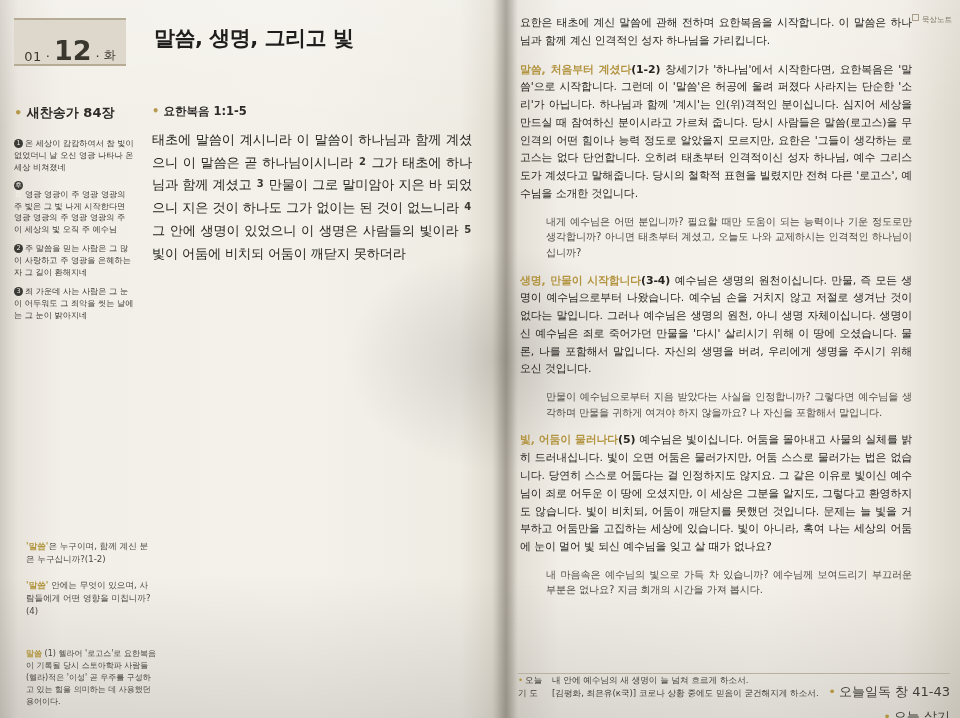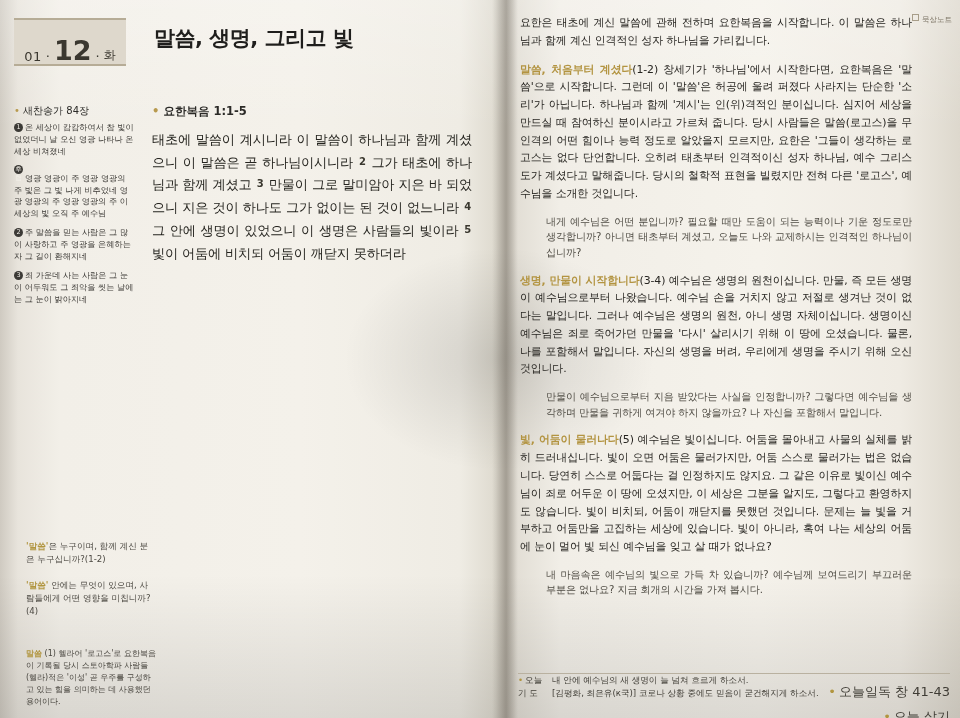--- a/index.html
+++ b/index.html
@@ -40,21 +40,21 @@
   .datebox .dot{font-size:13px;}
   .datebox .day{font-size:27px;font-weight:bold;line-height:1;}
   .datebox .dow{font-size:12px;}
   .title{
     position:absolute;left:140px;top:6px;
     font-size:21px;font-weight:bold;letter-spacing:-0.5px;color:#1f1e1c;
   }
 
   
   .hymn{position:absolute;left:14px;top:104px;width:120px;}
-  .hymn .h-title{font-size:10px;font-weight:normal;color:#2b2a27;margin-bottom:4px;}
+  .hymn .h-title{font-size:13px;font-weight:bold;color:#2b2a27;margin-bottom:16px;}
   .hymn .h-title .bullet{color:#b89a4e;}
   .hymn p{margin:0 0 7px 0;font-size:8.2px;line-height:1.45;color:#3c3a36;}
   .hymn .num{display:inline-block;width:9px;height:9px;border-radius:50%;background:#3c3a36;color:#f3f0e9;
     font-size:6.5px;line-height:9px;text-align:center;margin-right:2px;vertical-align:1px;}
 
   
   .scr{position:absolute;left:152px;top:104px;width:320px;}
   .scr .s-title{font-size:11.5px;font-weight:bold;color:#2b2a27;margin-bottom:10px;}
   .scr .s-title .bullet{color:#b89a4e;}
   .scr p{margin:0;font-size:13.2px;line-height:1.72;color:#25241f;letter-spacing:-0.2px;text-align:justify;}
@@ -71,21 +71,21 @@
 
   
   .rnote{
     position:absolute;right:8px;top:14px;font-size:7.5px;color:#7d7566;
   }
   .rnote .sq{display:inline-block;width:5px;height:5px;border:1px solid #a79d89;margin-right:3px;vertical-align:1px;}
   .body{position:absolute;left:12px;top:14px;width:392px;}
   .body p{margin:0 0 11px 0;font-size:10.9px;line-height:1.63;color:#262420;text-align:justify;letter-spacing:-0.1px;}
   .body p.q{color:#4e4b43;font-size:10.1px;line-height:1.55;margin-left:26px;}
   .sub{color:#b39441;font-weight:bold;}
-  .ref{color:#262420;font-weight:normal;}
+  .ref{color:#262420;font-weight:bold;}
 
   
   .foot{position:absolute;left:10px;bottom:18px;width:432px;border-top:1px solid #b9b1a0;}
   .foot .row{display:flex;font-size:8.6px;color:#3f3c35;line-height:1.5;}
   .foot .lab{width:34px;flex:none;color:#3f3c35;}
   .foot .lab .b{color:#b1953f;margin-right:2px;}
   .foot .txt{flex:1;}
   .foot .rightcol{position:absolute;right:0;top:6px;text-align:right;font-size:13px;color:#3f3c35;line-height:1.9;}
   .foot .rightcol .b{color:#b1953f;margin-right:3px;}
 </style>
@@ -110,21 +110,21 @@
 
     <div class="hymn">
       <div class="h-title">
         <span class="bullet">•</span>
         <span>새찬송가 84장</span>
       </div>
       <p>
         <span class="num">1</span><span>온 세상이 캄캄하여서 참 빛이 없었더니 날 오신 영광 나타나 온 세상 비쳐졌네</span>
       </p>
       <p>
-        <span class="num">후렴</span><span>영광 영광이 주 영광 영광의 주 빛은 그 빛 나게 비추었네 영광 영광의 주 영광 영광의 주 이 세상의 빛 오직 주 예수님</span>
+        <span class="num">후렴</span><span>영광 영광이 주 영광 영광의 주 빛은 그 빛 나게 시작한다면 영광 영광의 주 영광 영광의 주 이 세상의 빛 오직 주 예수님</span>
       </p>
       <p>
         <span class="num">2</span><span>주 말씀을 믿는 사람은 그 많이 사랑하고 주 영광을 은혜하는 자 그 길이 환해지네</span>
       </p>
       <p>
         <span class="num">3</span><span>죄 가운데 사는 사람은 그 눈이 어두워도 그 죄악을 씻는 날에는 그 눈이 밝아지네</span>
       </p>
     </div>
 
     <div class="scr">

